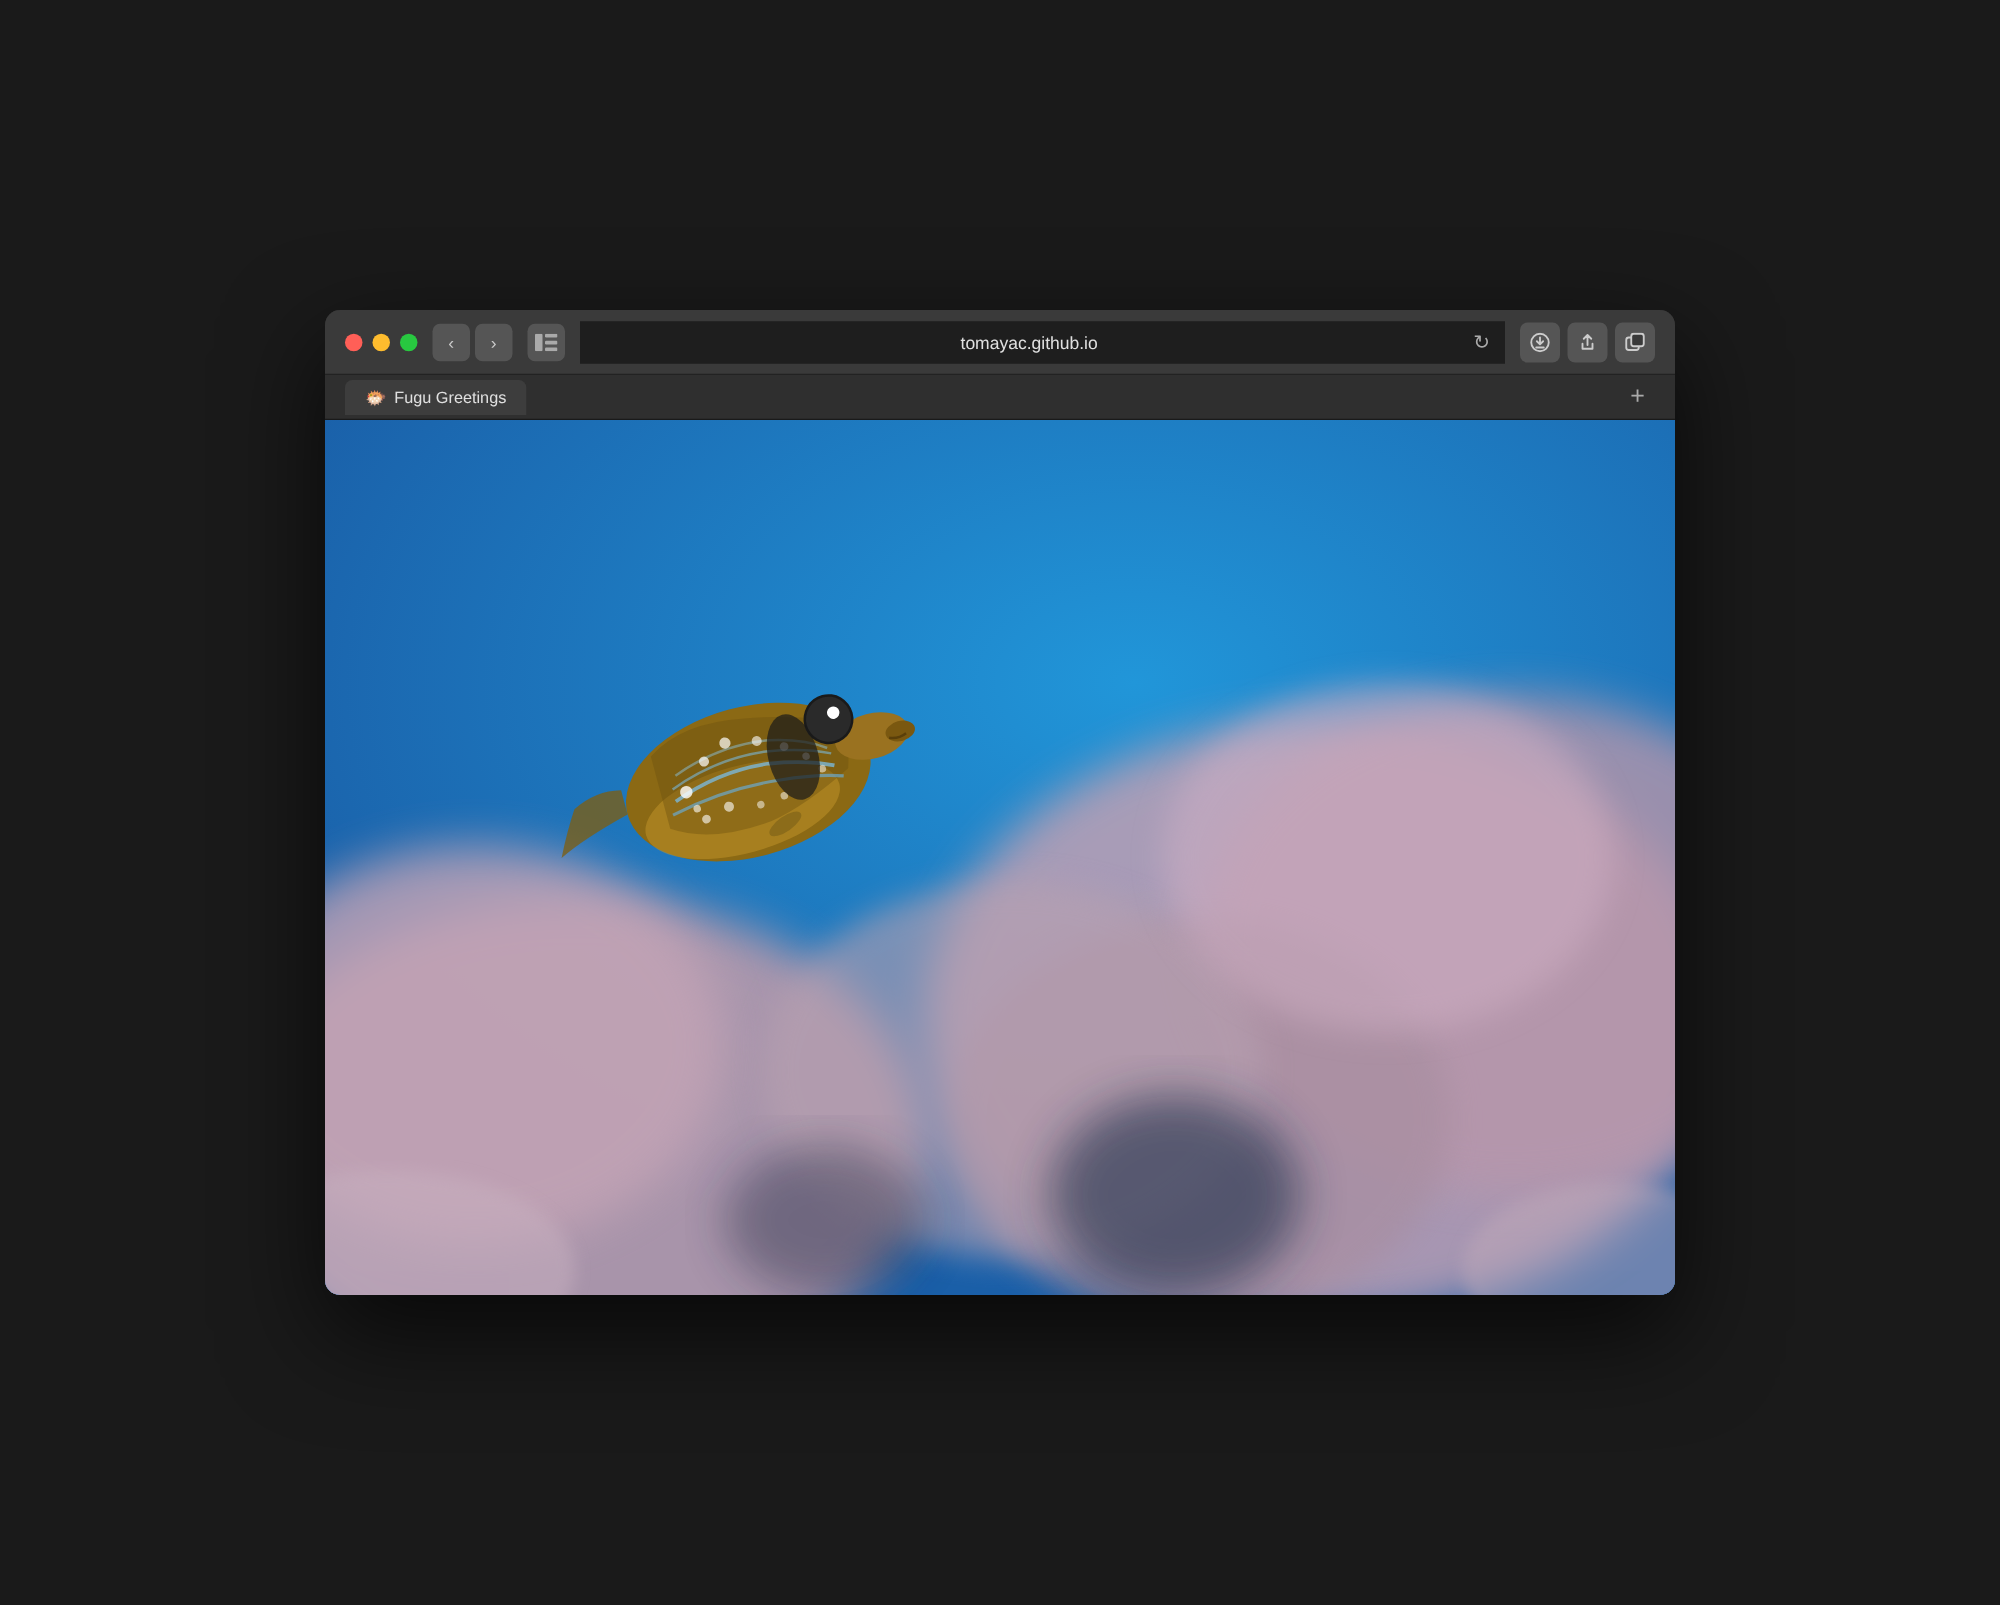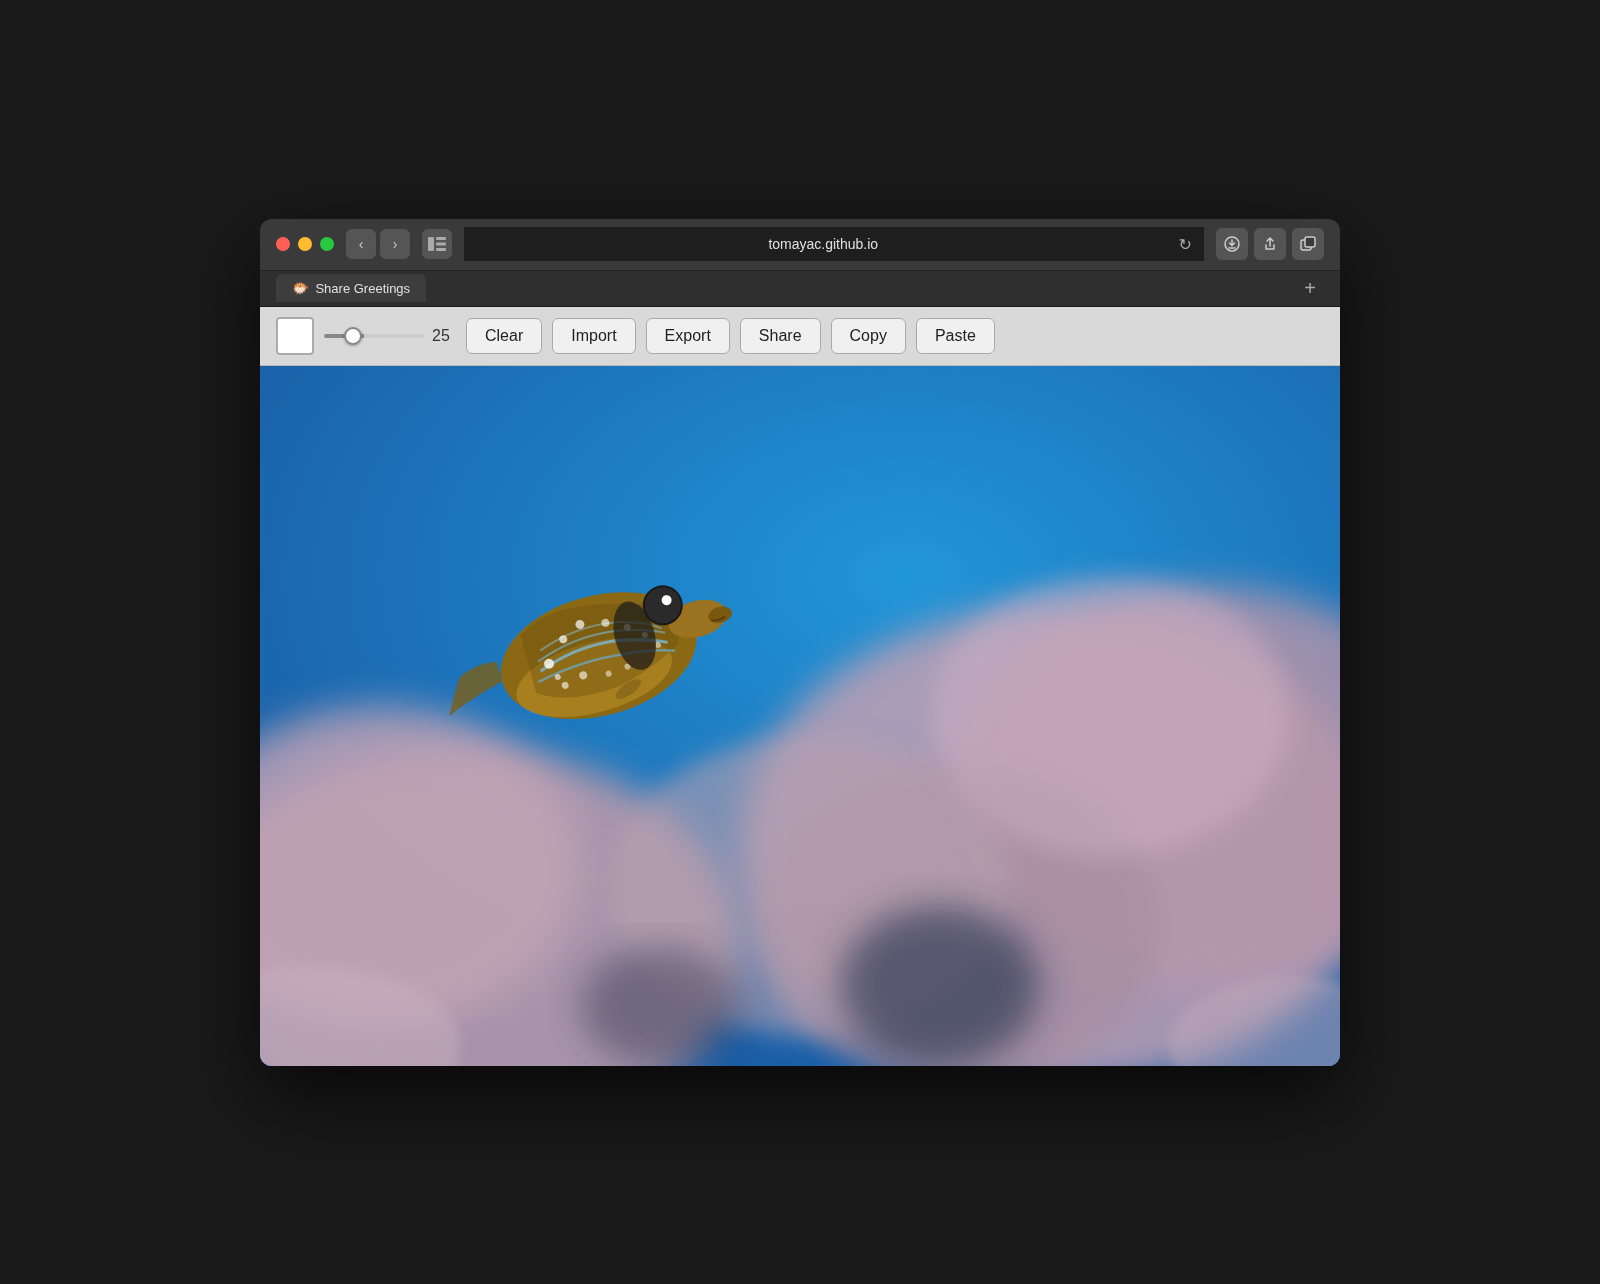--- a/index.html
+++ b/index.html
@@ -309,42 +309,27 @@
           <rect x="1" y="4" width="10" height="10" rx="2" stroke="#ccc" stroke-width="1.5"></rect>
           <rect x="5" y="1" width="10" height="10" rx="2" stroke="#ccc" stroke-width="1.5" fill="#3a3a3a"></rect>
         </svg>
       </button>
     </div>
   </div>
 
   <div class="tab-bar">
     <div class="tab">
       <span class="tab-favicon">🐡</span>
-      <span>Share Greetings</span>
+      <span>Fugu Greetings</span>
     </div>
     <button class="new-tab-btn">+</button>
   </div>
 
   <div class="app-content">
 
-    <div class="app-toolbar">
-      <div class="color-swatch" style="background: #ffffff;"></div>
-
-      <div class="slider-container">
-        <input type="range" class="brush-slider" min="1" max="100" value="25" style="">
-        <span class="brush-size-label">25</span>
-      </div>
-
-      <button class="app-btn">Clear</button>
-      <button class="app-btn">Import</button>
-      <button class="app-btn">Export</button>
-      <button class="app-btn">Share</button>
-      <button class="app-btn">Copy</button>
-      <button class="app-btn">Paste</button>
-    </div>
 
     <div class="canvas-area">
       <svg class="fish-svg" viewBox="0 0 1080 700" xmlns="http://www.w3.org/2000/svg">
 
         <defs>
           <radialGradient id="bgGrad" cx="60%" cy="30%" r="70%">
             <stop offset="0%" stop-color="#2196d9"></stop>
             <stop offset="100%" stop-color="#1a5fa8"></stop>
           </radialGradient>
           <radialGradient id="coralGrad" cx="50%" cy="40%" r="60%">

